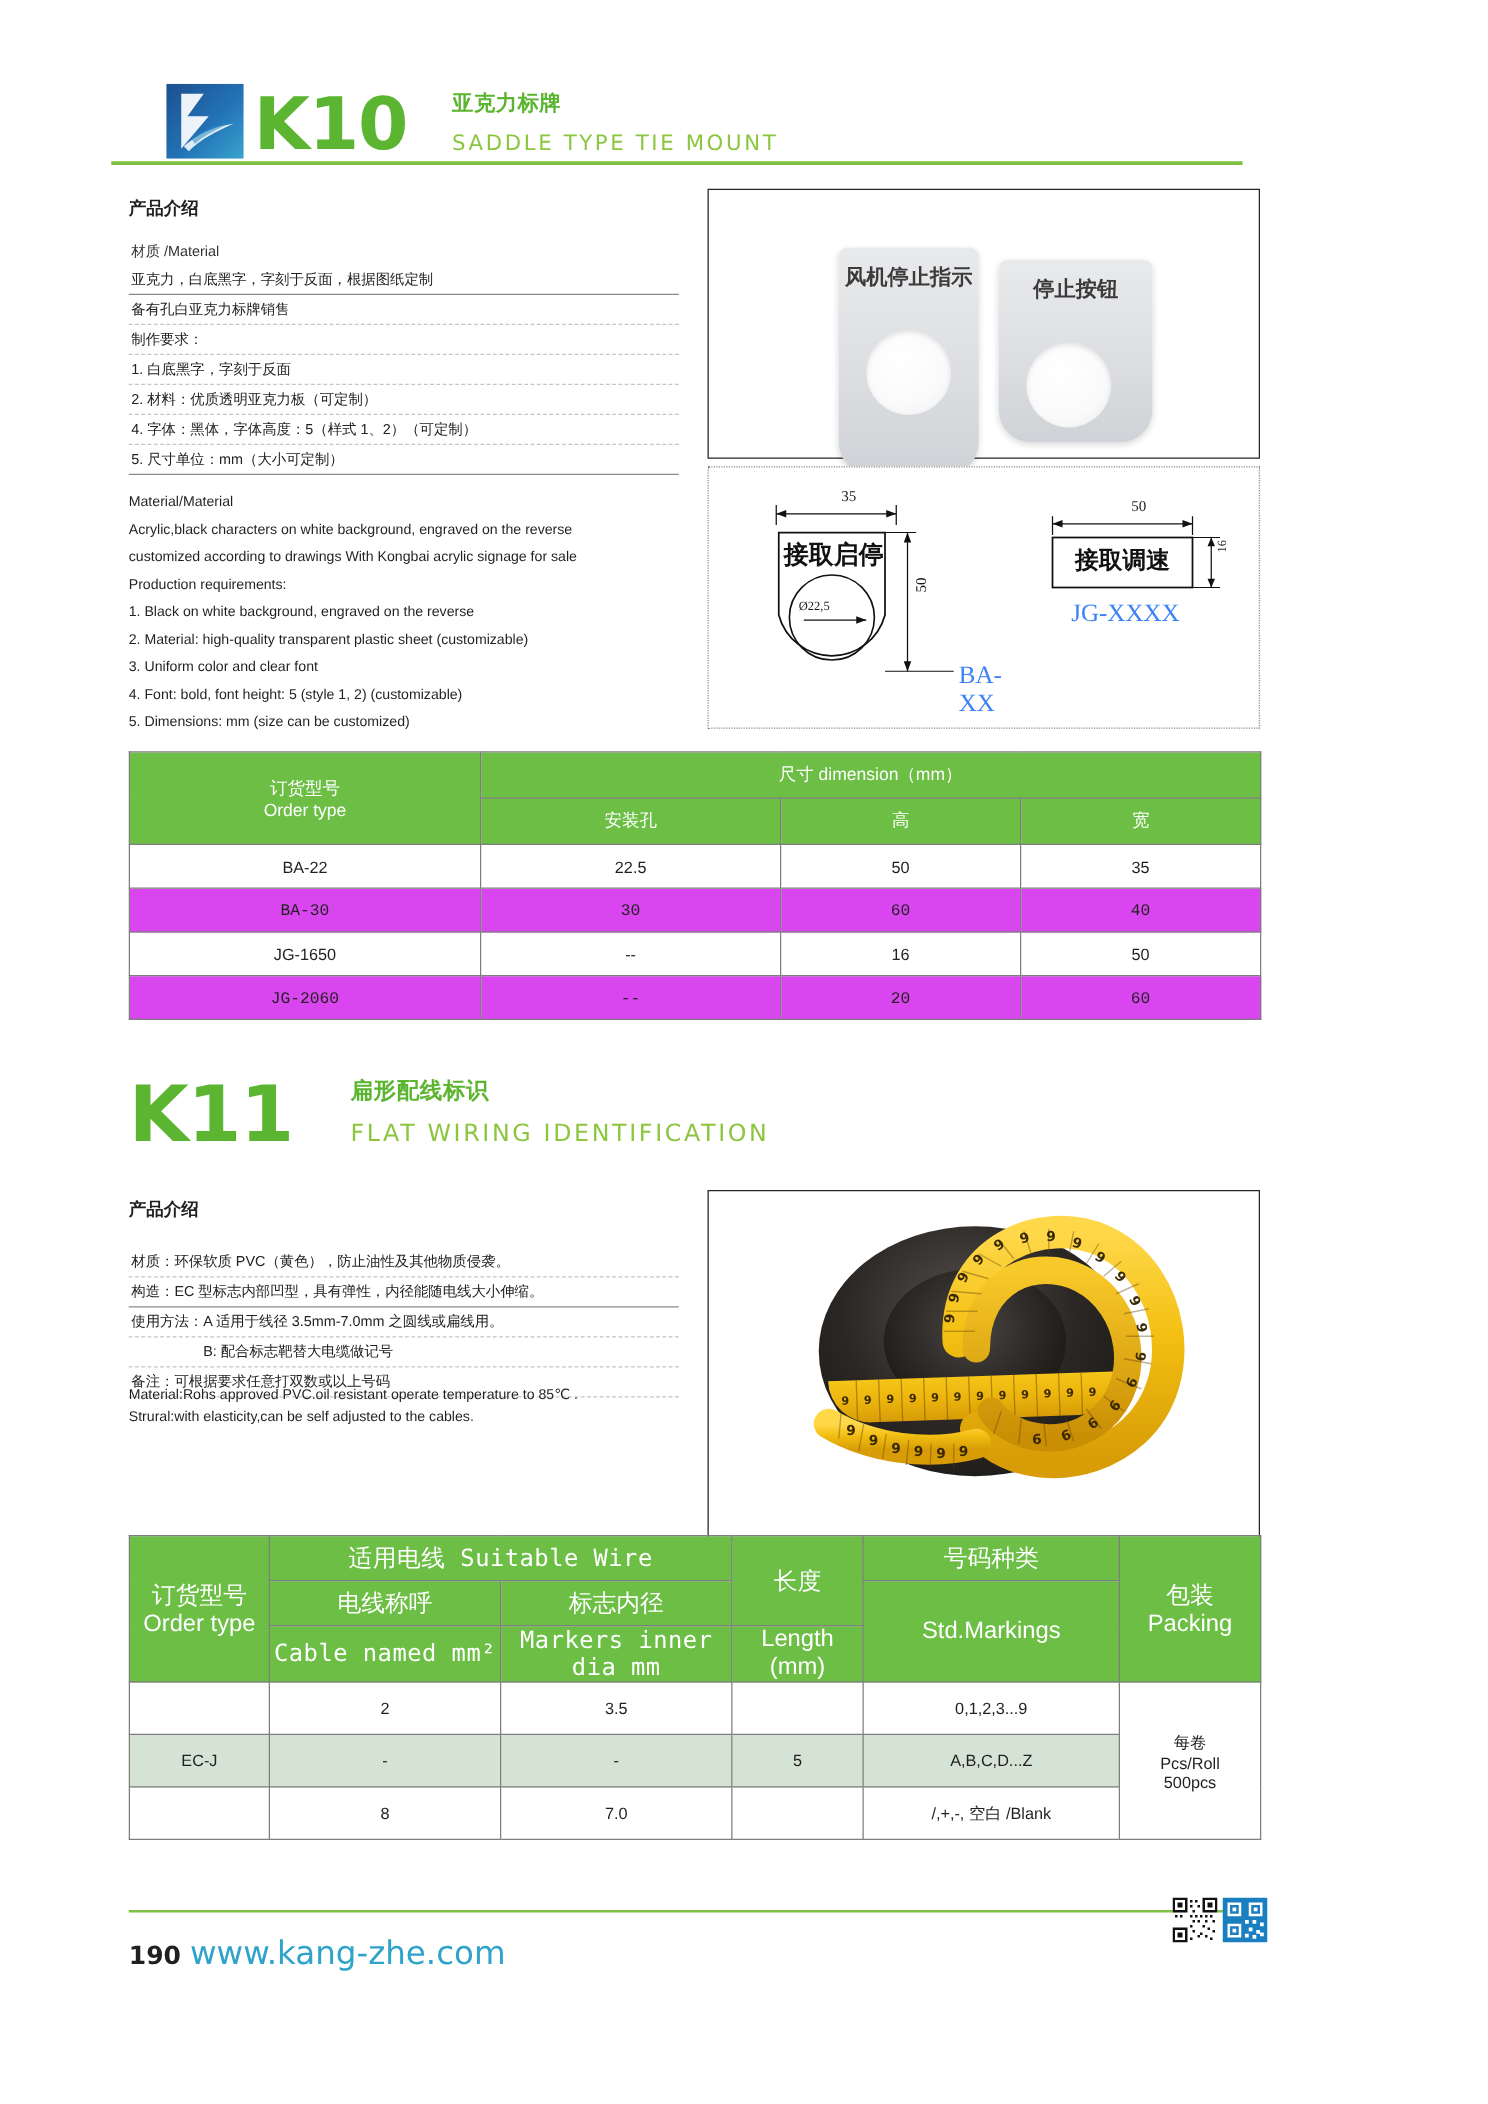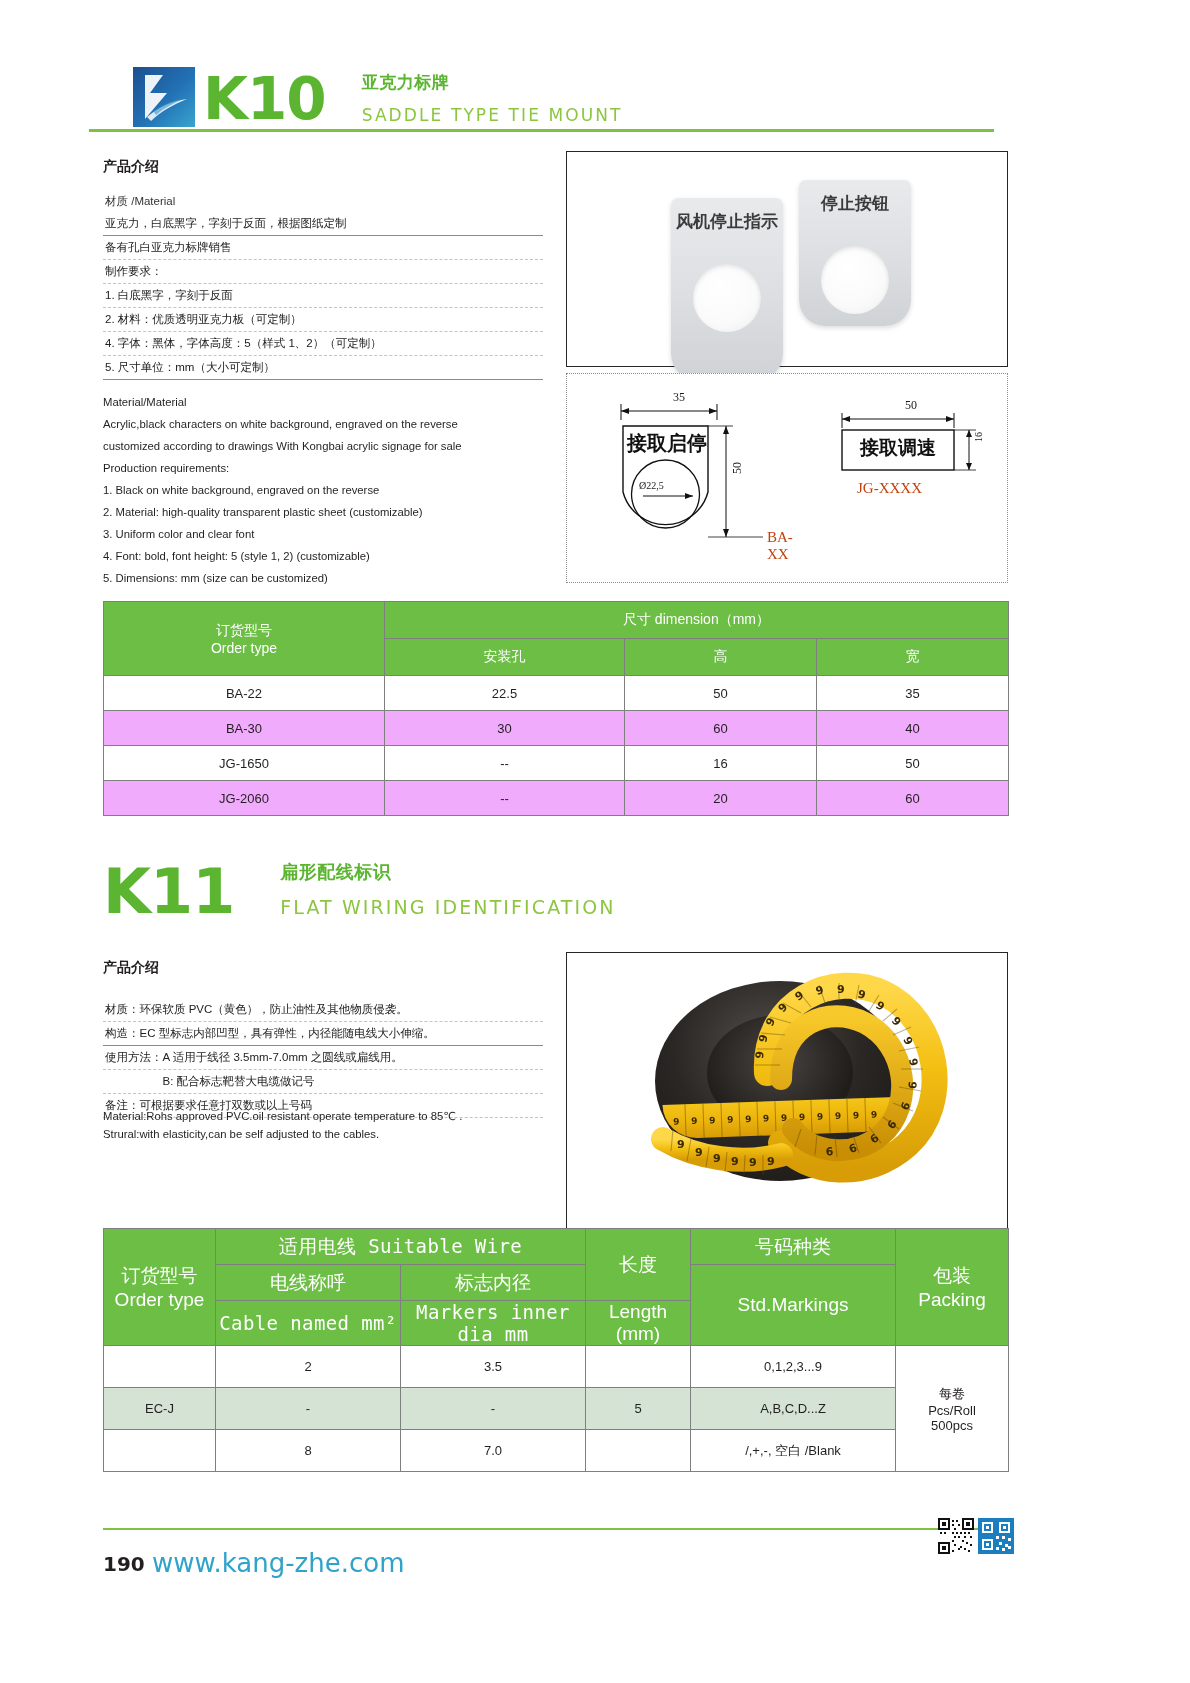--- a/index.html
+++ b/index.html
@@ -50,29 +50,29 @@
                  font-family: "DejaVu Sans", sans-serif; }
   .plate .hole { position: absolute; border-radius: 50%;
                  background: radial-gradient(circle at 40% 33%, #ffffff 0%, #fafafa 60%, #eceef0 100%);
                  box-shadow: inset 0 2px 4px rgba(0,0,0,.10); }
 
   
   .dwg { position: absolute; }
   .dnum { position: absolute; font-family: "Liberation Serif", serif; font-size: 12px; color: #1a1a1a; }
   .dlabel { position: absolute; font-family: "DejaVu Sans", sans-serif; font-weight: 700;
             color: #111; }
-  .dcode { position: absolute; font-family: "Liberation Serif", serif; font-size: 15px; color: #c2410c; }
+  .dcode { position: absolute; font-family: "Liberation Serif", serif; font-size: 20px; color: #3b82f6; }
 
   
   table { border-collapse: collapse; position: absolute; table-layout: fixed; }
   th, td { border: 1px solid #7f7f7f; text-align: center; vertical-align: middle; }
   th { background: #6cbe45; color: #fff; font-weight: 400; }
   .t1 th { font-size: 14px; height: 37px; }
   .t1 td { font-size: 13px; height: 35px; color: #231f20; }
-  .t1 tr.alt td { background: #f0abfc; }
+  .t1 tr.alt td { background: #d946ef; font-family: Liberation Mono, monospace; }
   .t2 th { font-size: 19px; }
   .t2 td { font-size: 13px; height: 42px; color: #231f20; }
   .t2 tr.alt td { background: #d4e3d4; }
   .mono { font-family: "DejaVu Sans Mono", monospace; letter-spacing: .4px; }
 
   
   .roll-wrap { position: absolute; overflow: hidden; }
   .spool { position: absolute; border-radius: 50%;
            background: radial-gradient(ellipse at 45% 35%, #55504c 0%, #2a2724 48%, #141210 100%); }
   .spool-in { position: absolute; border-radius: 50%;
@@ -145,21 +145,21 @@
     <p>3. Uniform color and clear font</p>
     <p>4. Font: bold, font height: 5 (style 1, 2) (customizable)</p>
     <p>5. Dimensions: mm (size can be customized)</p>
   </div>
 
   <div class="panel" style="left:566px; top:151px; width:442px; height:216px;">
     <div class="plate" style="left:104px; top:46px; width:112px; height:182px;">
       <div class="ptxt">风机停止指示</div>
       <div class="hole" style="left:22px; top:66px; width:68px; height:68px;"></div>
     </div>
-    <div class="plate" style="left:232px; top:28px; width:112px; height:146px;">
+    <div class="plate" style="left:232px; top:56px; width:123px; height:146px;">
       <div class="ptxt">停止按钮</div>
       <div class="hole" style="left:22px; top:66px; width:68px; height:68px;"></div>
     </div>
   </div>
 
   <div class="panel dotted" style="left:566px; top:373px; width:442px; height:210px;">
 
     <div class="dwg" style="left:0; top:0; width:230px; height:210px;">
 
       <div class="dnum" style="left:106px; top:16px;">35</div>

